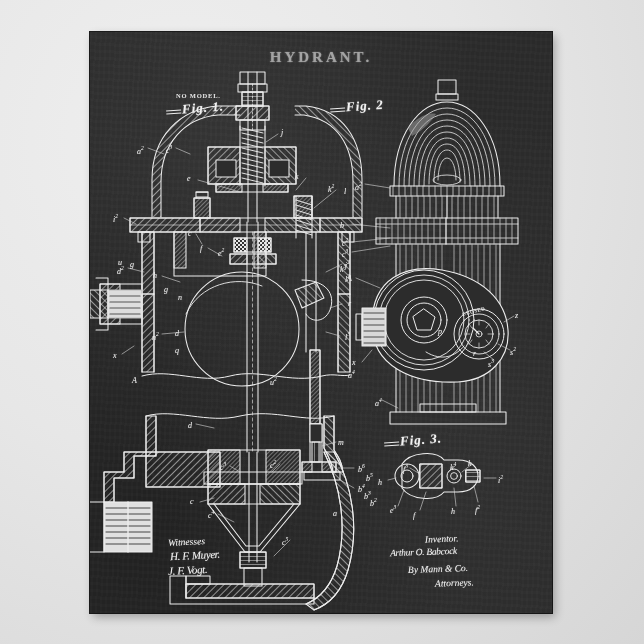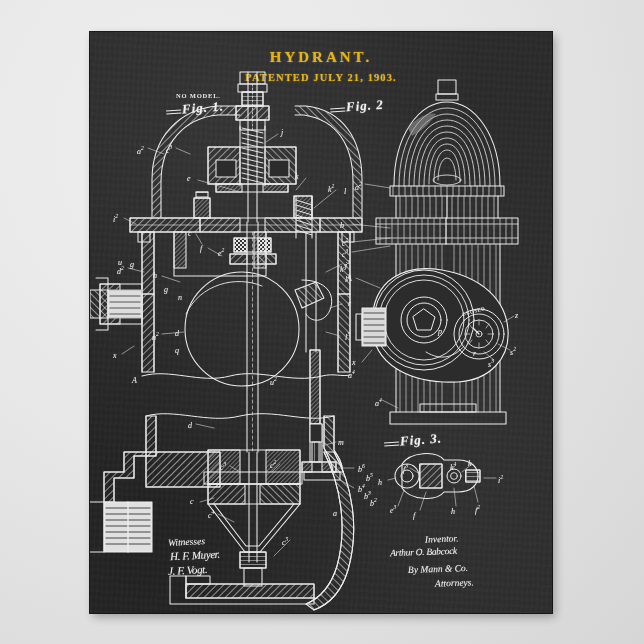--- a/index.html
+++ b/index.html
@@ -26,21 +26,21 @@
       repeating-linear-gradient(3deg, rgba(255,255,255,.010) 0 3px, rgba(0,0,0,.014) 3px 7px),
       radial-gradient(ellipse at 30% 18%, rgba(255,255,255,.050), rgba(255,255,255,0) 55%),
       radial-gradient(ellipse at 78% 72%, rgba(255,255,255,.030), rgba(255,255,255,0) 60%),
       radial-gradient(ellipse at 12% 88%, rgba(0,0,0,.22), rgba(0,0,0,0) 55%);
     opacity:.95;
   }
   #sheet{position:absolute;inset:0;}
   svg.draw{position:absolute;left:0;top:0;width:462px;height:581px;overflow:visible;}
   
   .ttl{
-    position:absolute;left:0;width:462px;text-align:center;color:#eab308;
+    position:absolute;left:0;width:462px;text-align:center;color:#a3a3a3;
     font-family:"Liberation Serif", serif;letter-spacing:2.2px;
     text-shadow:0 0 1.5px rgba(255,255,255,.45);
   }
   #title-main{top:17px;font-size:15px;font-weight:bold;letter-spacing:3px;}
   #title-sub{top:40px;font-size:10.5px;font-weight:bold;letter-spacing:1.1px;}
   #no-model{
     position:absolute;left:86px;top:60px;color:#e9e9e9;font-size:6.5px;
     font-weight:bold;letter-spacing:.8px;font-family:"Liberation Serif",serif;
   }
   .figlabel{
@@ -82,21 +82,20 @@
 <body>
 
 <div id="stage">
 
   <div id="poster">
     <div id="chalk-texture"></div>
 
     <div id="sheet">
 
       <div class="ttl" id="title-main">HYDRANT.</div>
-      <div class="ttl" id="title-sub">PATENTED JULY 21, 1903.</div>
       <div id="no-model">NO MODEL.</div>
 
       <div class="figlabel" id="fig1-label">Fig. 1.</div>
       <div class="figlabel" id="fig2-label">Fig. 2</div>
       <div class="figlabel" id="fig3-label">Fig. 3.</div>
 
       <svg class="draw" viewBox="0 0 462 581">
         <defs>
           <pattern id="hatchR" width="5" height="5" patternUnits="userSpaceOnUse" patternTransform="rotate(45)">
             <line x1="0" y1="0" x2="0" y2="5" stroke="#ededed" stroke-width="1.1"></line>

